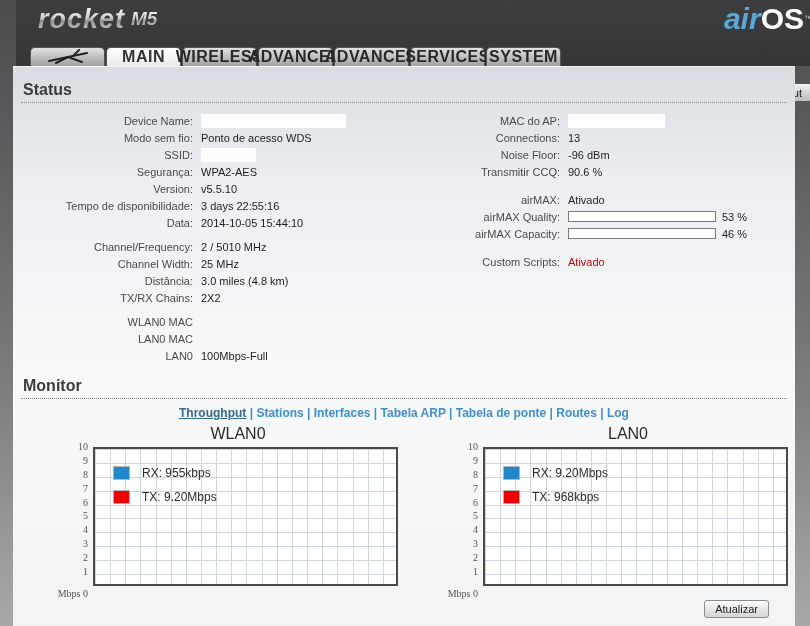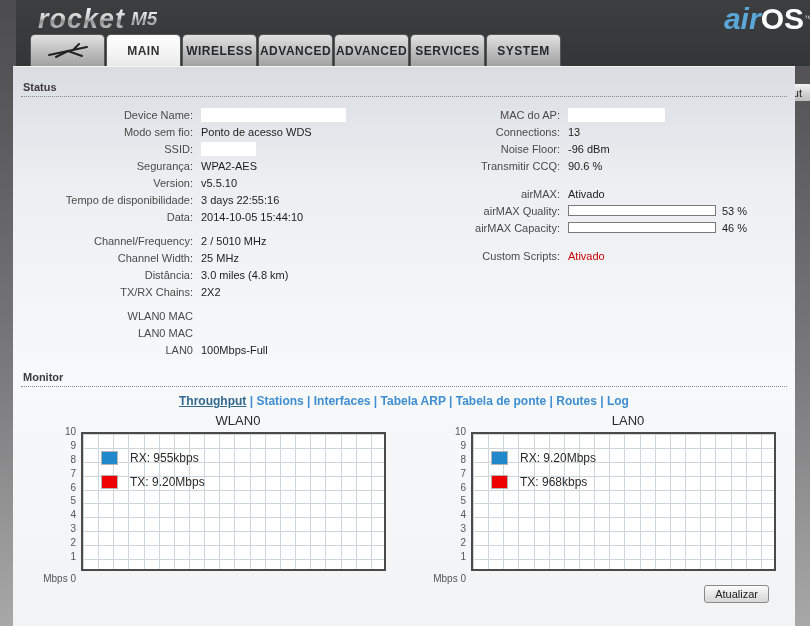--- a/index.html
+++ b/index.html
@@ -21,41 +21,41 @@
     font-size:19px;
     background:linear-gradient(180deg,#ffffff 0%,#c8c8c8 50%,#9a9a9a 60%,#e0e0e0 100%);
     -webkit-background-clip:text; background-clip:text; color:transparent; }
   .logo-airos { position:absolute; right:14px; top:2px; font-size:30px; line-height:34px; }
   .logo-air { color:#5aa7d8; font-style:italic; font-weight:bold; }
   .logo-os { color:#ffffff; font-weight:bold; }
   .logo-tm { color:#cccccc; font-size:8px; vertical-align:top; }
   
   .tab-row { position:absolute; left:0; top:40px; width:810px; height:26px; padding-left:14px;
     display:flex; align-items:flex-end; }
-  .tab { width:75px; height:32px; margin-right:1px; border:1px solid #54565a; border-bottom:none;
+  .tab { width:75px; height:19px; margin-right:1px; border:1px solid #54565a; border-bottom:none;
     border-radius:5px 5px 0 0; background:linear-gradient(180deg,#e2e2e2 0%,#bdbdbd 55%,#a2a2a2 100%);
-    color:#26282a; font-size:12px; font-weight:bold; letter-spacing:.5px;
+    color:#26282a; font-size:16px; font-weight:bold; letter-spacing:.5px;
     display:flex; align-items:center; justify-content:center; cursor:pointer; }
   .tab.active { background:linear-gradient(180deg,#ffffff 0%,#f3f3f3 60%,#e9e9e9 100%); color:#333; }
   .tab.icon-tab svg { display:block; }
   .toolbar { position:absolute; right:14px; top:43px; display:flex; align-items:center; gap:8px; }
   .tools-select { width:133px; height:19px; background:#ffffff; border:1px solid #2a2a2a;
     font-size:11px; color:#333; display:flex; align-items:center; padding-left:5px;
     justify-content:space-between; cursor:pointer; }
   .dd-btn { width:17px; height:15px; margin-right:1px; border:1px solid #4a4a4a;
     background:linear-gradient(180deg,#8a8d91 0%,#5e6165 100%); color:#fff; font-size:8px;
     line-height:8px; cursor:pointer; }
   .logout-btn { height:19px; padding:0 9px; font-size:11px; color:#222;
     border:1px solid #55585c; border-radius:3px;
     background:linear-gradient(180deg,#f4f4f4 0%,#cfcfcf 60%,#bdbdbd 100%); cursor:pointer; }
   
   .content { position:absolute; left:13px; top:66px; width:782px; height:560px;
     background:linear-gradient(180deg,#d9dde2 0%,#eceef1 20%,#f8f9fb 55%,#f2f3f5 100%);
     border-top:1px solid #f5f5f5; padding-top:12px; }
-  .section-header { margin:0 8px 0 8px; padding:2px 0 3px 2px; font-size:11px; font-weight:bold;
+  .section-header { margin:0 8px 0 8px; padding:2px 0 3px 2px; font-size:16px; font-weight:bold;
     color:#3c3c3c; border-bottom:1px dotted #8a8a8a; }
   
   .status-grid { display:flex; padding:9px 0 0 0; }
   .col-left { width:397px; }
   .col-right { width:385px; }
   .srow { display:flex; align-items:center; height:17px; font-size:11px; }
   .col-left .lbl { width:180px; text-align:right; color:#4a4a4a; flex:none; }
   .col-right .lbl { width:150px; text-align:right; color:#4a4a4a; flex:none; }
   .val { margin-left:8px; color:#1d1d1d; }
   .val.red { color:#cc0000; }
@@ -69,23 +69,23 @@
     background:linear-gradient(90deg,#e01010 0%,#ff7b00 35%,#ffd800 68%,#a6d000 100%); }
   .meter-fill::after { content:""; position:absolute; inset:0;
     background:repeating-linear-gradient(90deg,transparent 0 7.3px,#ffffff 7.3px 8.7px); }
   .pct { margin-left:6px; font-size:11px; color:#1d1d1d; }
   
   .monitor-links { text-align:center; margin-top:7px; font-size:12px; font-weight:bold; color:#3e8ed0; }
   .monitor-links a { color:#3e8ed0; text-decoration:none; cursor:pointer;margin-top:38px; }
   .monitor-links a.active { color:#33688f; text-decoration:underline; }
   .charts { display:flex; margin-top:5px; }
   .chart-group { width:390px; }
-  .chart-title { text-align:center; font-size:13px; color:#2a2a2a; margin-bottom:4px; padding-left:60px; }
+  .chart-title { text-align:center; font-size:16px; color:#2a2a2a; margin-bottom:4px; padding-left:60px; }
   .chart-body { display:flex; }
-  .yaxis { position:relative; width:68px; flex:none; height:139px; }
+  .yaxis { position:relative; width:80px; flex:none; height:139px;font-family:Liberation Serif, serif; }
   .yaxis span { position:absolute; right:5px; font-size:10px; color:#555; height:12px; line-height:12px; white-space:nowrap; }
   .yaxis span:nth-child(1){top:-6px;} .yaxis span:nth-child(2){top:8px;}
   .yaxis span:nth-child(3){top:22px;} .yaxis span:nth-child(4){top:36px;}
   .yaxis span:nth-child(5){top:50px;} .yaxis span:nth-child(6){top:63px;}
   .yaxis span:nth-child(7){top:77px;} .yaxis span:nth-child(8){top:91px;}
   .yaxis span:nth-child(9){top:105px;} .yaxis span:nth-child(10){top:119px;}
   .yaxis span:nth-child(11){top:141px;}
   .plot { width:305px; height:139px; border:2px solid #4a4a4a; background:#ffffff; position:relative;
     background-image:
       repeating-linear-gradient(90deg,#cfd6db 0 1px,transparent 1px 15.15px),

